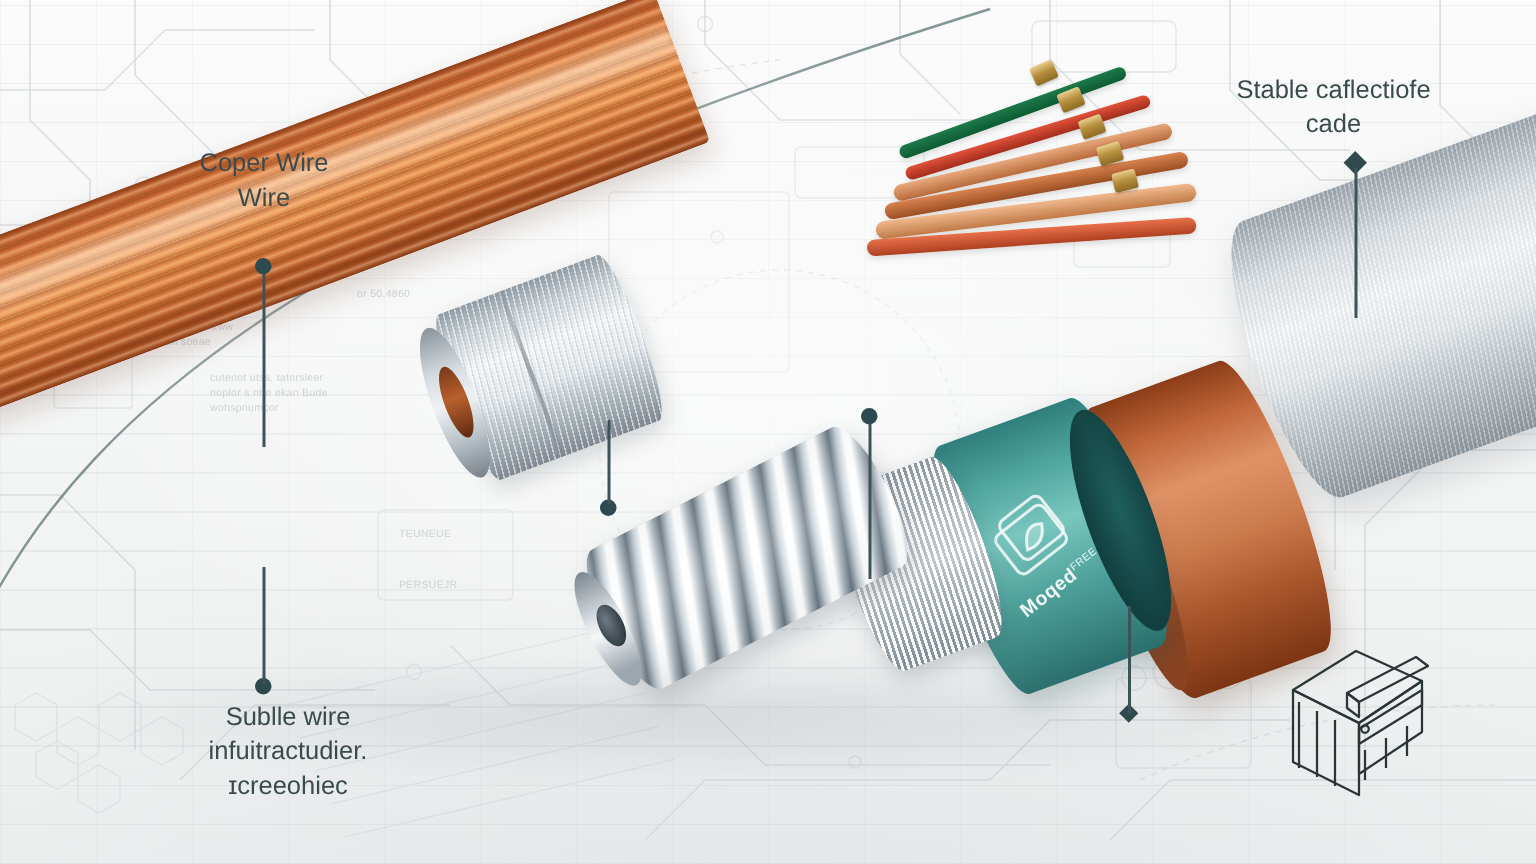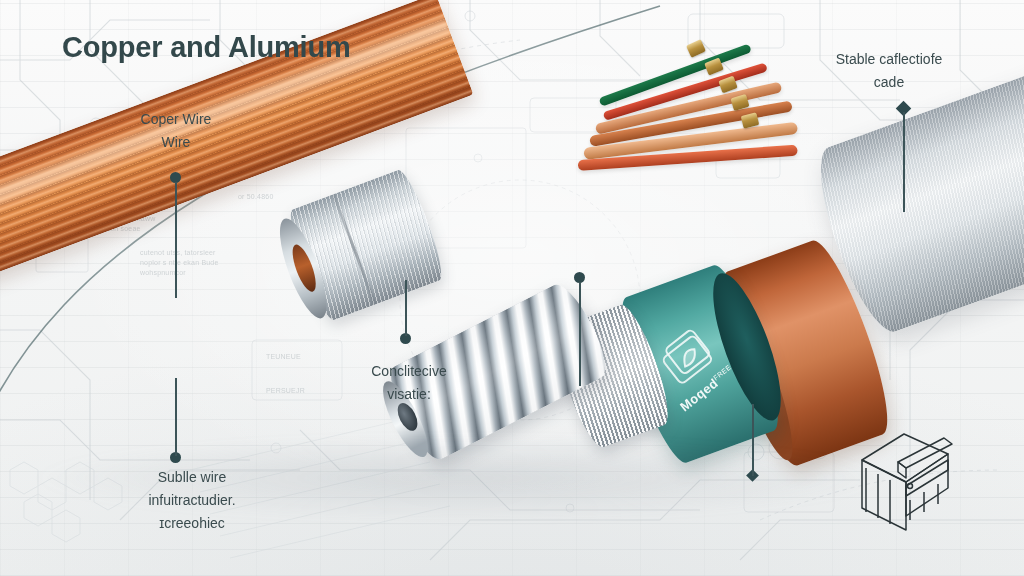--- a/index.html
+++ b/index.html
@@ -30,21 +30,21 @@
   
   .bp-text{position:absolute;color:#aeb6ba;opacity:.55;font-size:7px;line-height:10px;
     letter-spacing:.2px;white-space:pre-line;font-family:"Liberation Sans",sans-serif;}
 
   
   .title{position:absolute;left:62px;top:28px;width:470px;
     font-size:29px;line-height:38px;font-weight:bold;color:#33484b;
     letter-spacing:-.2px;}
 
   
-  .callout{position:absolute;color:#3a4b4e;font-size:14px;line-height:23px;
+  .callout{position:absolute;color:#3a4b4e;font-size:17px;line-height:23px;
      white-space:pre-line;}
   .callout.ctr{text-align:center;}
   .leader{position:absolute;background:#3c5458;width:1.6px;}
   .dot{position:absolute;width:11px;height:11px;border-radius:50%;background:#2f4a4e;}
   .diamond{position:absolute;width:11px;height:11px;background:#2f4a4e;
      transform:rotate(45deg);}
 
   
   .asm{position:absolute;left:0;top:0;width:1024px;height:576px;}
 
@@ -308,38 +308,35 @@
       <div class="fer-body"></div>
       <div class="fer-seam"></div>
       <div class="fer-cap"></div>
       <div class="fer-bore"></div>
     </div>
 
     <div class="ground"></div>
   </div>
 
   <div class="title">
-    <div>Copper and Alumium</div>
   </div>
 
-  <div class="callout ctr" style="left:96px;top:108px;width:160px;">Coper Wire
+  <div class="callout ctr" style="left:96px;top:97px;width:160px;">Coper Wire
 Wire</div>
   <div class="dot" style="left:170px;top:172px;"></div>
   <div class="leader" style="left:175px;top:182px;height:116px;"></div>
 
   <div class="callout ctr" style="left:784px;top:48px;width:210px;">Stable caflectiofe
 cade</div>
   <div class="diamond" style="left:898px;top:103px;"></div>
   <div class="leader" style="left:903px;top:112px;height:100px;"></div>
 
   <div class="dot" style="left:574px;top:272px;"></div>
   <div class="leader" style="left:579px;top:282px;height:104px;"></div>
 
-  <div class="callout ctr" style="left:324px;top:360px;width:170px;">Conclitecive
-visatie:</div>
   <div class="dot" style="left:400px;top:333px;"></div>
   <div class="leader" style="left:405px;top:280px;height:56px;"></div>
 
   <div class="callout ctr" style="left:92px;top:466px;width:200px;">Sublle wire
 infuitractudier.
 ɪcreeohiec</div>
   <div class="dot" style="left:170px;top:452px;"></div>
   <div class="leader" style="left:175px;top:378px;height:78px;"></div>
 
   <div class="diamond" style="left:748px;top:471px;width:9px;height:9px;"></div>

